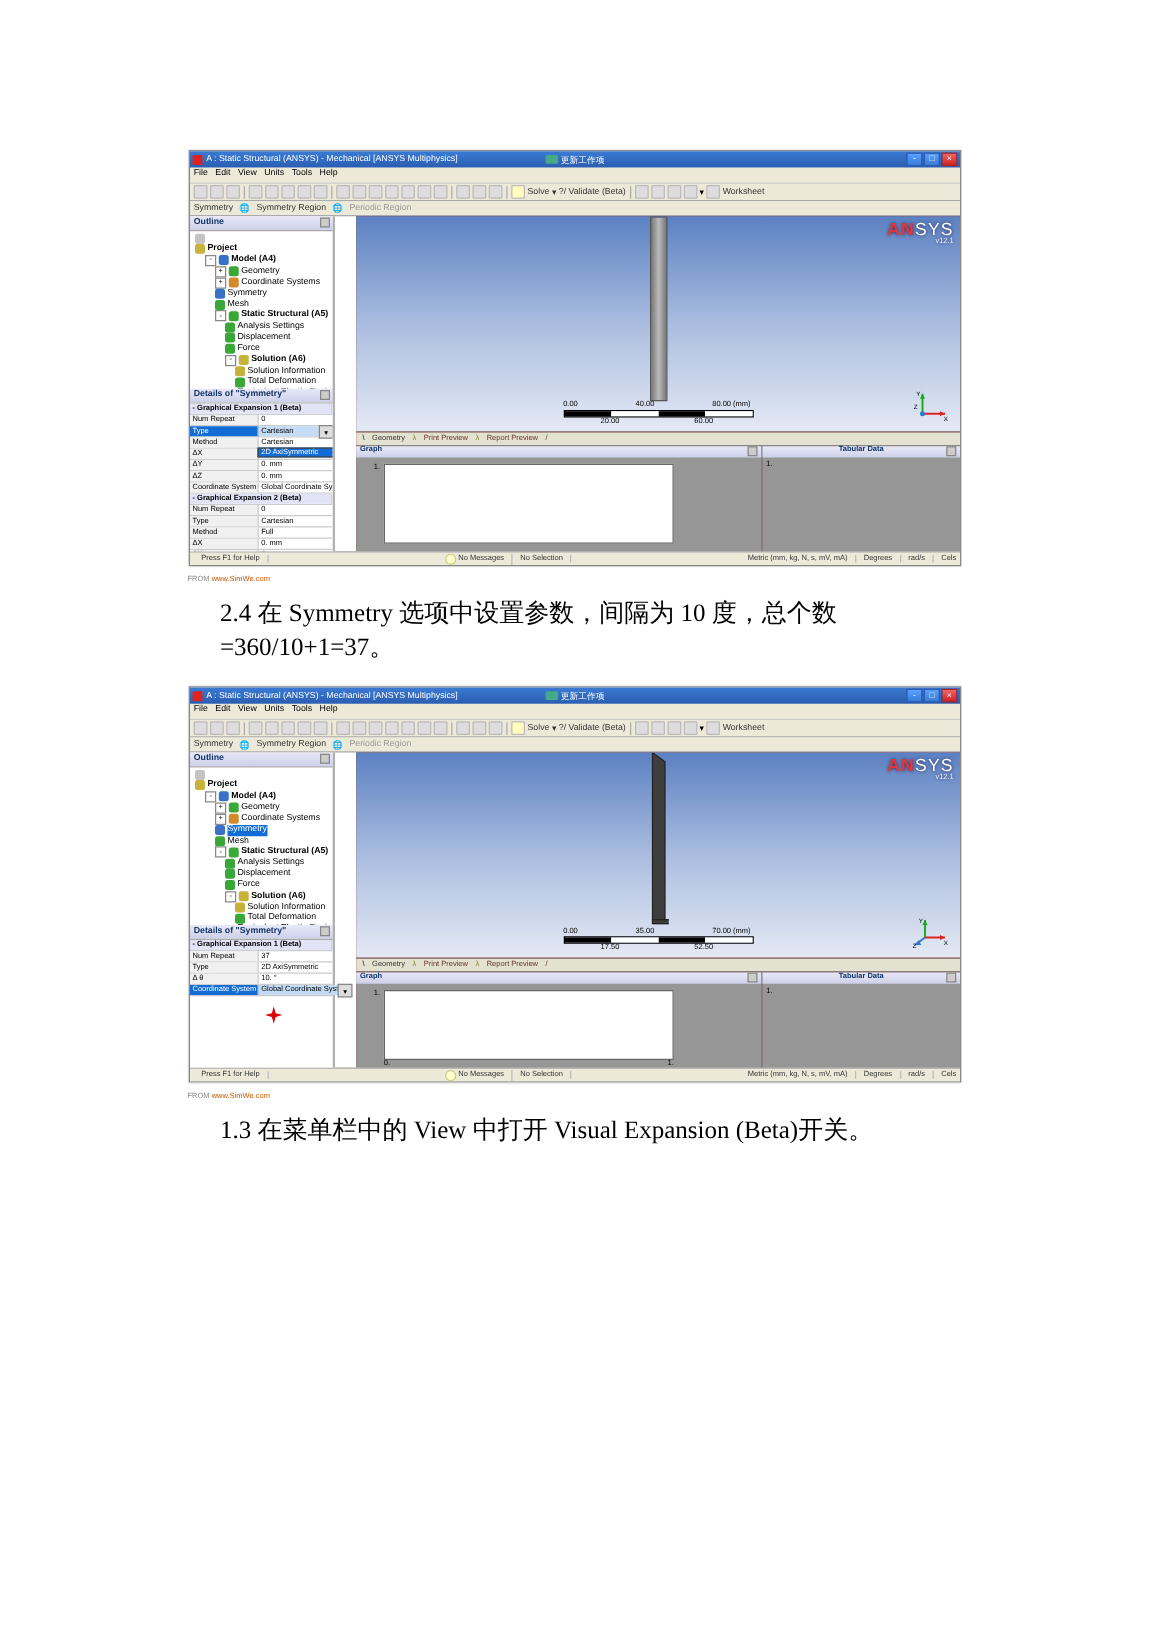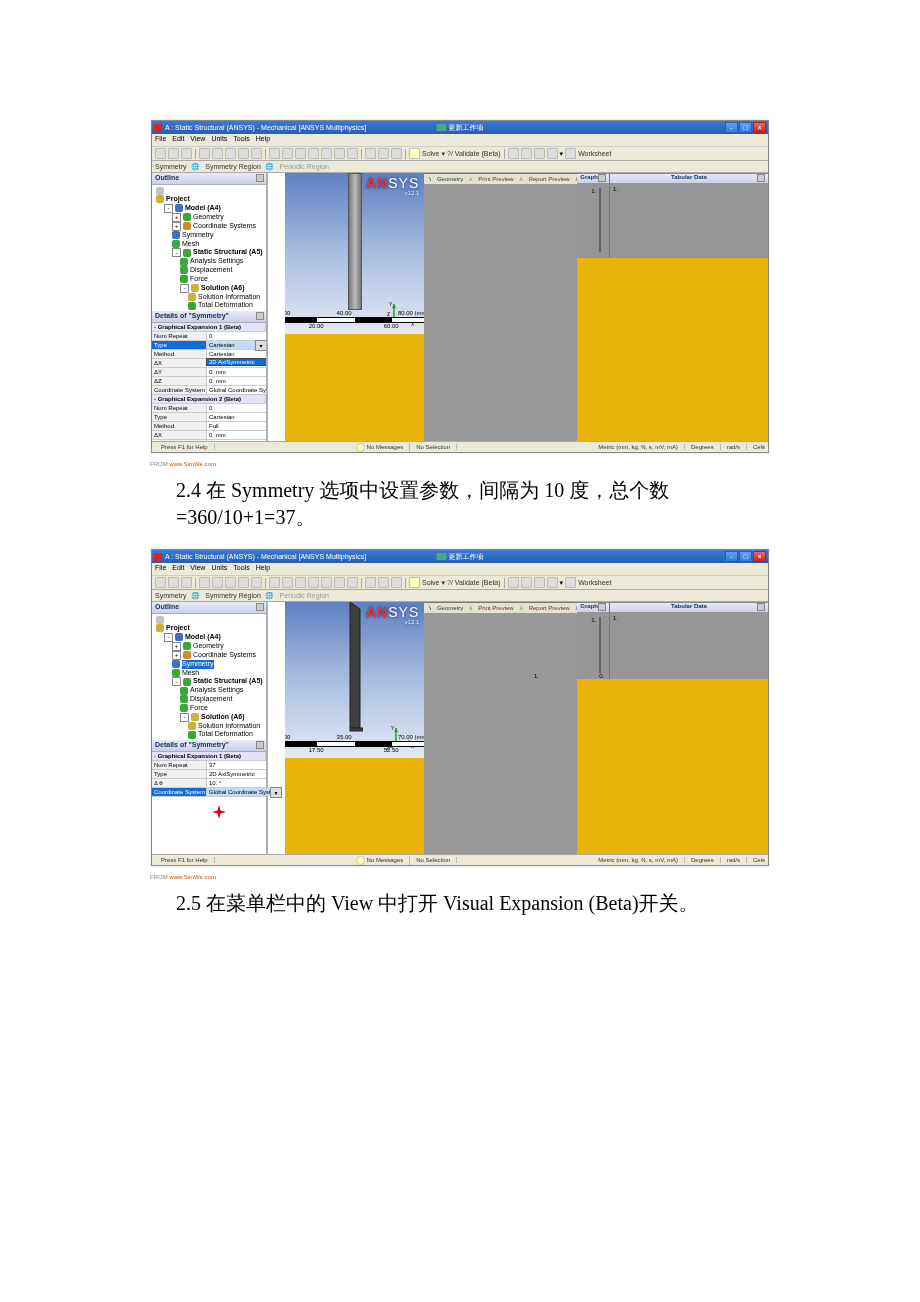--- a/index.html
+++ b/index.html
@@ -203,21 +203,22 @@
     top: -1px; right: -1px;
     width: 10px; height: 9px;
     background: #ddd;
     border: 1px solid #888;
     display: flex; align-items: center; justify-content: center;
     font-size: 6px;
   }
   .main {
     flex: 1;
     display: flex;
-    background: #eab308;
+    flex-direction: column;
+    background: #7f1d1d;
     margin-left: 17px;
   }
   .viewport {
     flex: 1;
     position: relative;
     background: linear-gradient(#5c81c2 0%, #aabde0 50%, #e4e9f4 100%);
     overflow: hidden;
   }
   .ansys-logo {
     position: absolute;
@@ -956,15 +957,15 @@
     <div class="cell">Metric (mm, kg, N, s, mV, mA)</div>
     <div class="cell">Degrees</div>
     <div class="cell">rad/s</div>
     <div style="padding-left:6px;">Cels</div>
   </div>
 </div>
 <div class="from">
   <span>FROM</span> <span class="link">www.SimWe.com</span>
 </div>
 
-<div class="caption">2.5 在菜单栏中的 View 中打开 Visual Expansion (Beta)开关。</div>
+<div class="caption">1.3 在菜单栏中的 View 中打开 Visual Expansion (Beta)开关。</div>
 
 </div>
 
 </body></html>

